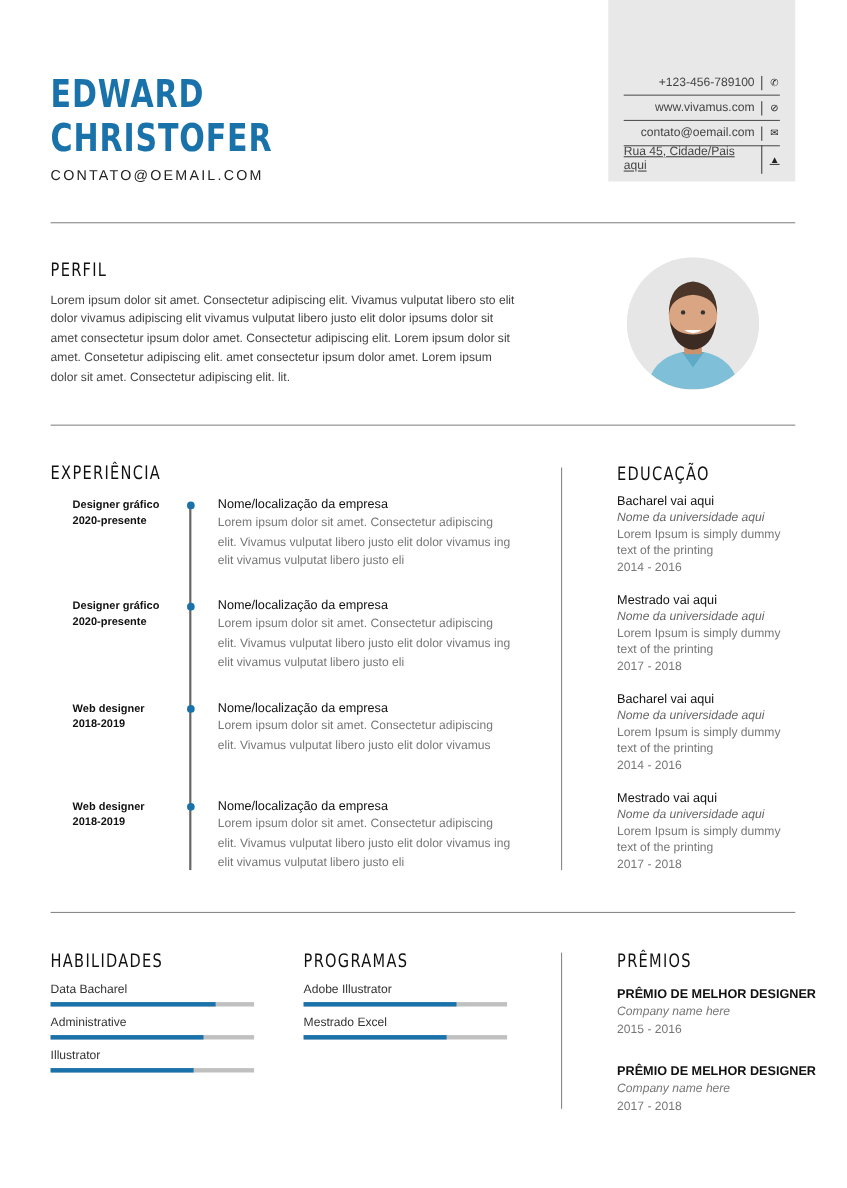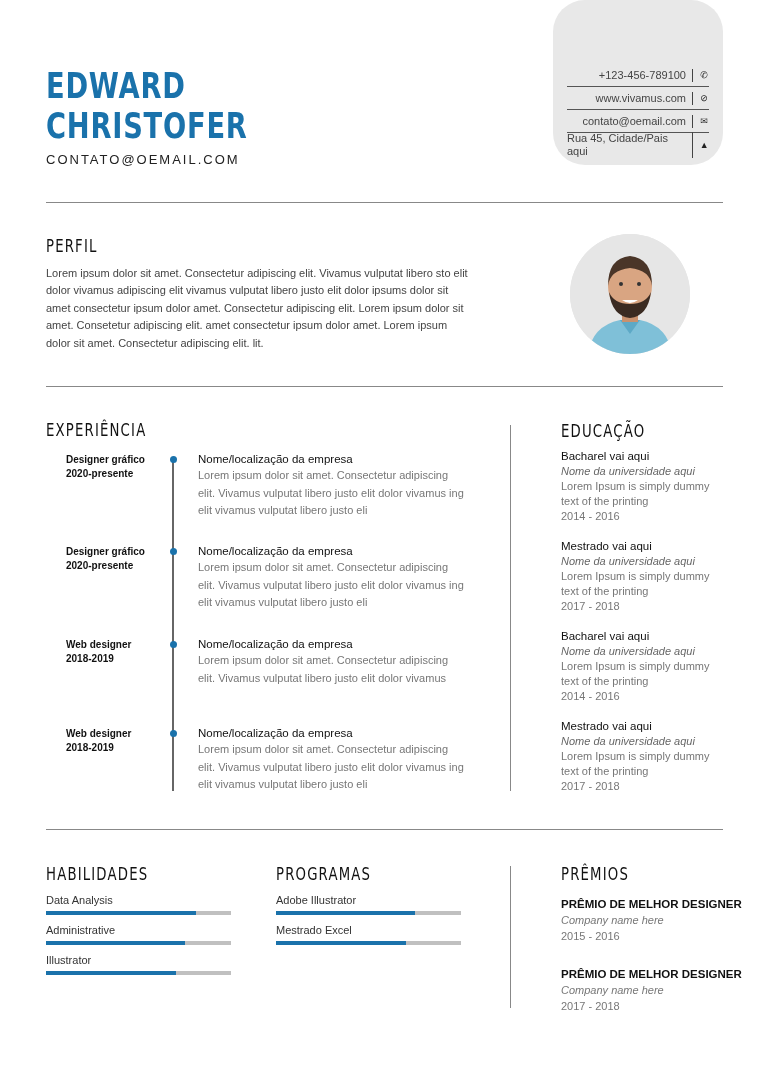--- a/index.html
+++ b/index.html
@@ -1,22 +1,22 @@
 <!DOCTYPE html>
 <html><head>
 <meta charset="utf-8">
 <style>
   * { box-sizing: border-box; margin: 0; padding: 0; }
   body { width: 770px; height: 1080px; background: #ffffff; position: relative; overflow: hidden; font-family: "Liberation Sans", sans-serif; color: #222; }
   .abs { position: absolute; }
   .name { left: 46px; top: 66px; font-family: "DejaVu Sans", sans-serif; font-weight: bold; color: #1a72ab; font-size: 35px; line-height: 40px; letter-spacing: 1px; transform: scaleX(0.78); transform-origin: left top; }
   .email-head { left: 46px; top: 152px; font-size: 13px; letter-spacing: 2px; color: #222; }
-  .contact-box { left: 553px; top: 0; width: 170px; height: 165px; background: #e8e8e8; border-radius: 32px; }
+  .contact-box { left: 553px; top: 0; width: 170px; height: 165px; background: #e8e8e8; }
   .contact-row { position: absolute; right: 14px; width: 142px; height: 23px; display: flex; justify-content: flex-end; align-items: center; border-bottom: 1px solid #555; font-size: 11px; color: #444; }
-  .contact-row.last { border-bottom: none; }
+  .contact-row.last { border-bottom: none; text-decoration: underline; }
   .contact-row .txt { margin-right: 6px; padding-right: 6px; border-right: 1px solid #444; line-height: 13px; }
   .contact-row .ico { width: 10px; font-size: 9px; text-align: center; color: #222; }
   .hr { height: 1px; background: #888; left: 46px; width: 677px; }
   .section-title { font-family: "DejaVu Sans", sans-serif; font-size: 17px; letter-spacing: 1.5px; color: #111; transform: scaleX(0.78); transform-origin: left top; }
   .body-text { font-size: 11px; line-height: 17.4px; color: #444; }
   .photo { left: 570px; top: 234px; width: 120px; height: 120px; border-radius: 50%; background: #e4e4e4; overflow: hidden; }
   .exp-role { font-size: 10px; font-weight: bold; color: #111; line-height: 14px; padding-left: 20px; }
   .exp-company { font-size: 11.5px; color: #111; line-height: 15px; }
   .exp-desc { font-size: 11px; line-height: 17.6px; color: #777; width: 268px; }
   .timeline { left: 172px; top: 458px; width: 2px; height: 333px; background: #666; }
@@ -156,21 +156,21 @@
   <div class="edu-desc">Lorem Ipsum is simply dummy</div>
   <div class="edu-desc">text of the printing</div>
   <div class="edu-desc">2017 - 2018</div>
 </div>
 
 <div class="abs hr" style="top:829px"></div>
 
 <div class="abs section-title" style="left:46px;top:864px">HABILIDADES</div>
 <div class="abs" style="left:46px;top:894px">
   <div style="height:30px">
-    <div class="skill-label">Data Analysis</div>
+    <div class="skill-label">Data Bacharel</div>
     <div class="bar" style="margin-top:5px">
         <div class="bar-fill" style="width:81%"></div>
       </div>
   </div>
   <div style="height:30px">
     <div class="skill-label">Administrative</div>
     <div class="bar" style="margin-top:5px">
         <div class="bar-fill" style="width:75%"></div>
       </div>
   </div>

